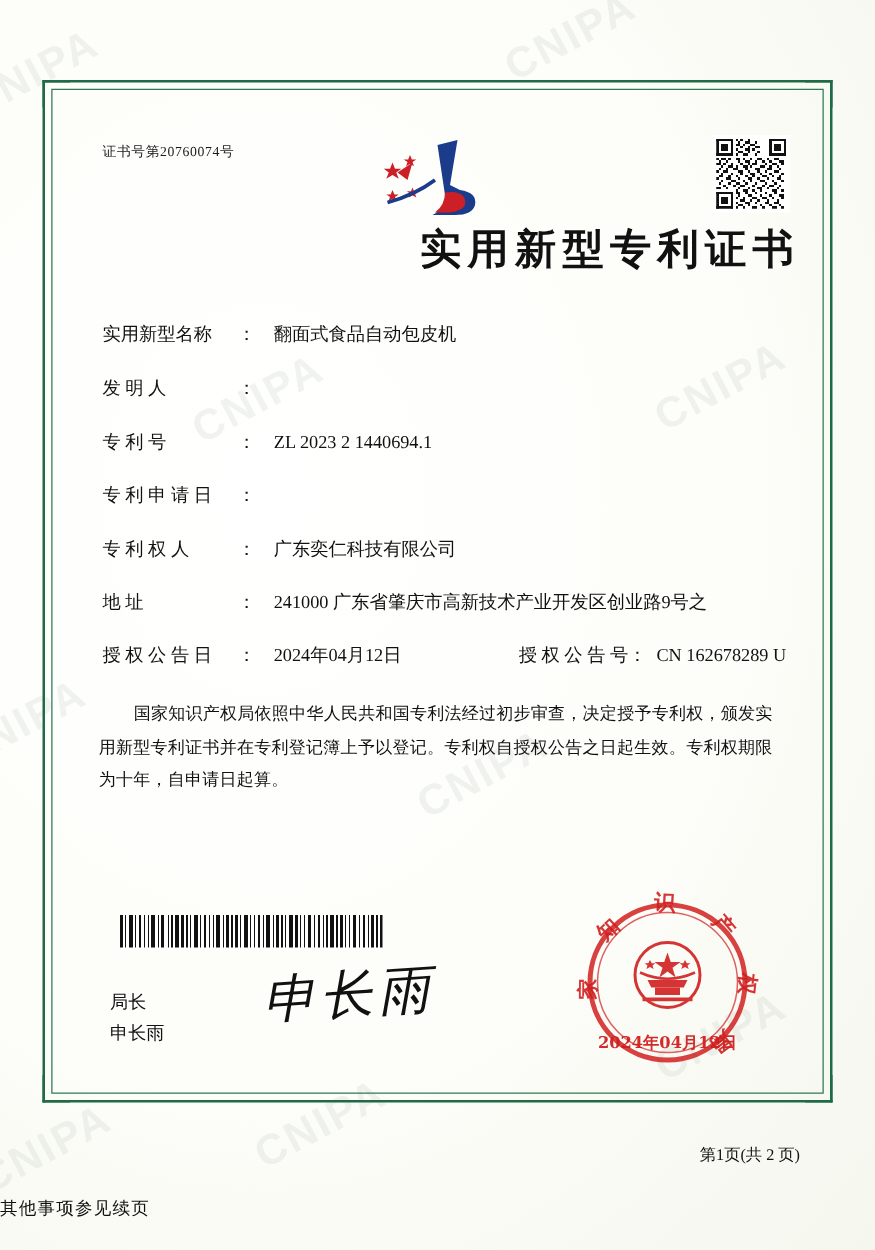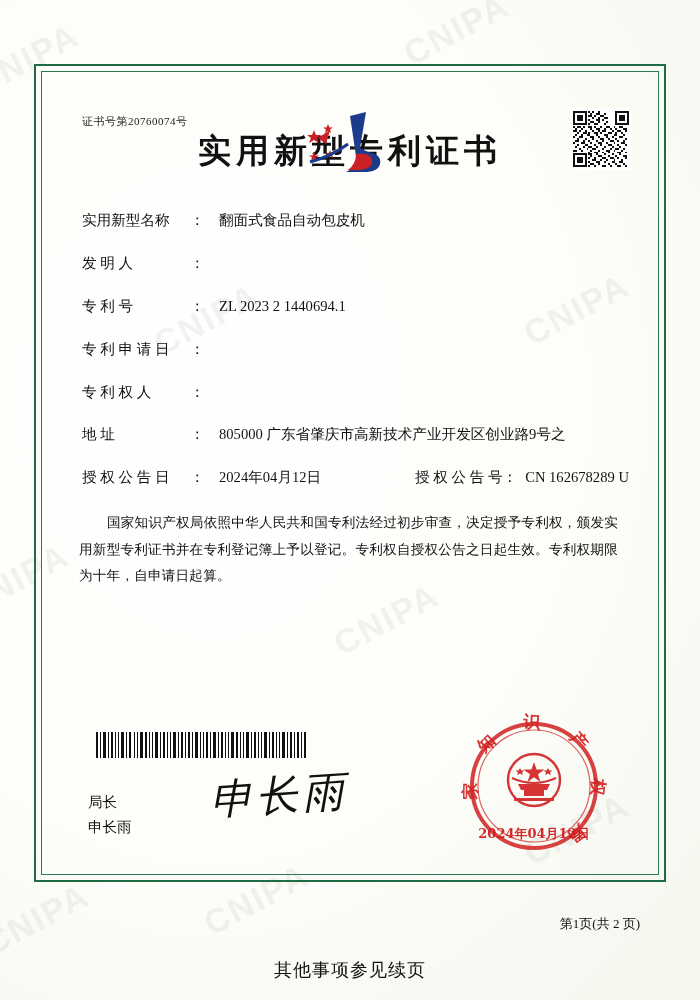--- a/index.html
+++ b/index.html
@@ -114,25 +114,26 @@
     top: 18px;
     width: 62px;
     height: 62px;
     background: #ffffff;
     padding: 3px;
     box-sizing: border-box;
   }
   .qr svg { display:block; }
 
   .title {
-    text-align: center;
+    text-align: right;
     font-size: 33px;
     font-weight: 700;
     letter-spacing: 5px;
     color: #111111;
+    margin-top: 48px;
     font-family: "DejaVu Serif", "Liberation Serif", serif;
   }
 
   .fields {
     margin-top: 36px;
     padding-left: 22px;
   }
   .field-row {
     display: flex;
     align-items: center;
@@ -226,22 +227,22 @@
     top: 825px;
     text-align: right;
     font-size: 13px;
     color: #111;
   }
   .footer-note {
     position: absolute;
     left: 0;
     width: 700px;
     top: 958px;
-    text-align: center;
-    font-size: 18px;
+    text-align: left;
+    font-size: 14px;
     color: #111;
     letter-spacing: 1px;
   }
 </style>
 </head>
 <body>
 
 <div class="page">
 
   <div class="wm-layer">
@@ -489,27 +490,28 @@
       </div>
 
       <div class="field-row">
         <div class="field-label">专 利 申 请 日</div>
         <div class="field-colon">：</div>
       </div>
 
       <div class="field-row">
         <div class="field-label">专 利 权 人</div>
         <div class="field-colon">：</div>
+        <div class="field-value">广东奕仁科技有限公司</div>
       </div>
 
       <div class="field-row">
         <div class="field-label">地          址</div>
         <div class="field-colon">：</div>
         <div class="field-value">
-          <span>805000 广东省肇庆市高新技术产业开发区创业路9号之</span>
+          <span>241000 广东省肇庆市高新技术产业开发区创业路9号之</span>
         </div>
       </div>
 
       <div class="field-row two-col">
         <div class="field-label">授 权 公 告 日</div>
         <div class="field-colon">：</div>
         <div class="field-value">
           <span class="v1">2024年04月12日</span>
           <span class="lbl2">授 权 公 告 号：</span>
           <span>CN 162678289 U</span>

